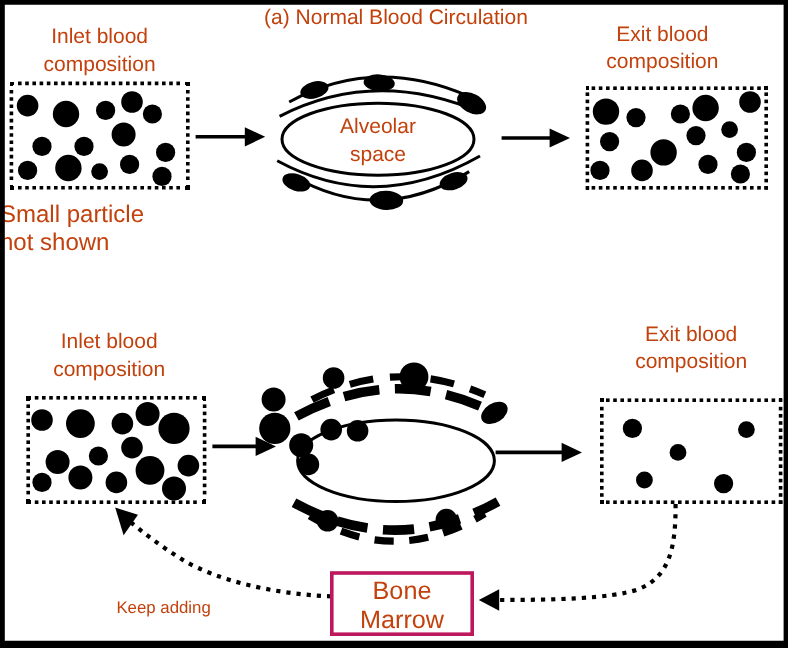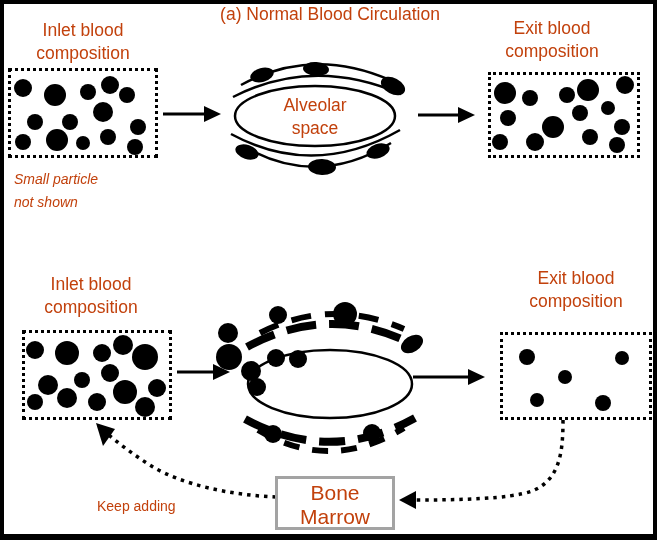--- a/index.html
+++ b/index.html
@@ -9,21 +9,21 @@
   }
   .frame{position:absolute;inset:0;border:4px solid #000;border-bottom-width:6px;pointer-events:none;z-index:5;}
   #art{position:absolute;left:0;top:0;z-index:1;}
   .txt{position:absolute;font-size:17.5px;line-height:23px;z-index:3;}
   .center{text-align:center;}
   .bold{font-weight:400;}
   .dotbox{position:absolute;border:3px dotted #000;box-sizing:border-box;z-index:2;}
   .dot{position:absolute;background:#000;border-radius:50%;}
   .bmbox{
     position:absolute;left:275px;top:476px;width:120px;height:54px;box-sizing:border-box;
-    border:3px solid #a3a3a3;background:#fff;text-align:center;font-size:21px;line-height:24px;
+    border:3px solid #be185d;background:#fff;text-align:center;font-size:21px;line-height:24px;
     padding-top:2px;z-index:3;
   }
 </style>
 </head>
 <body>
 
 <div id="stage">
 
   <svg id="art" width="657" height="540" viewBox="0 0 657 540">
 
@@ -88,21 +88,21 @@
   <div class="txt center" style="left:8px;top:19px;width:150px;">
     <div>Inlet blood</div>
     <div>composition</div>
   </div>
 
   <div class="txt center" style="left:476px;top:17px;width:152px;">
     <div>Exit blood</div>
     <div>composition</div>
   </div>
 
-  <div class="txt" style="left:14px;top:168px;font-size:14px;font-style:italic;">
+  <div class="txt" style="left:0;top:168px;font-size:20px;">
     <div>Small particle</div>
     <div>not shown</div>
   </div>
 
   <div class="txt center bold" style="left:235px;top:94px;width:160px;">
     <div>Alveolar</div>
     <div>space</div>
   </div>
 
   <div class="txt" style="left:173px;top:234px;line-height:24px;">

